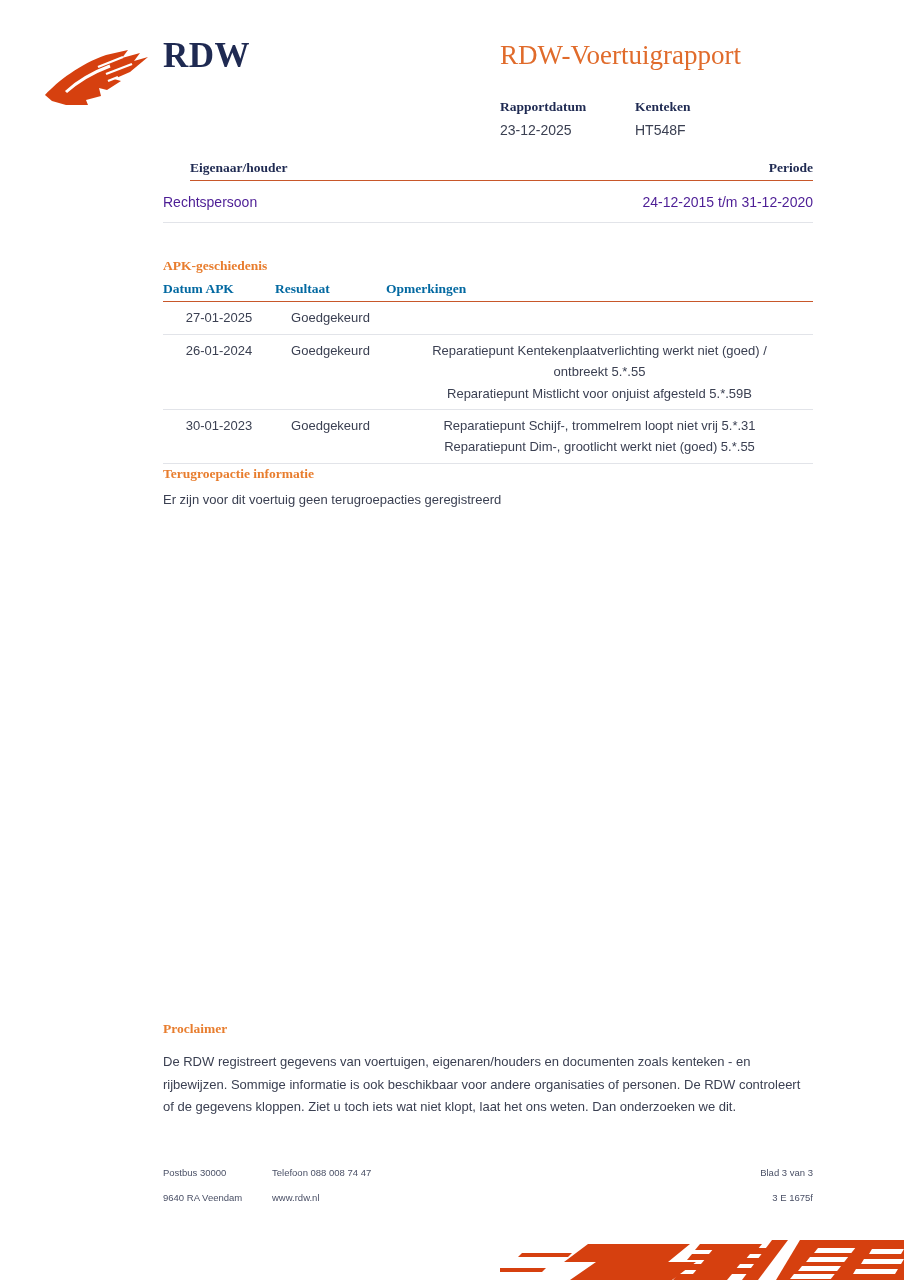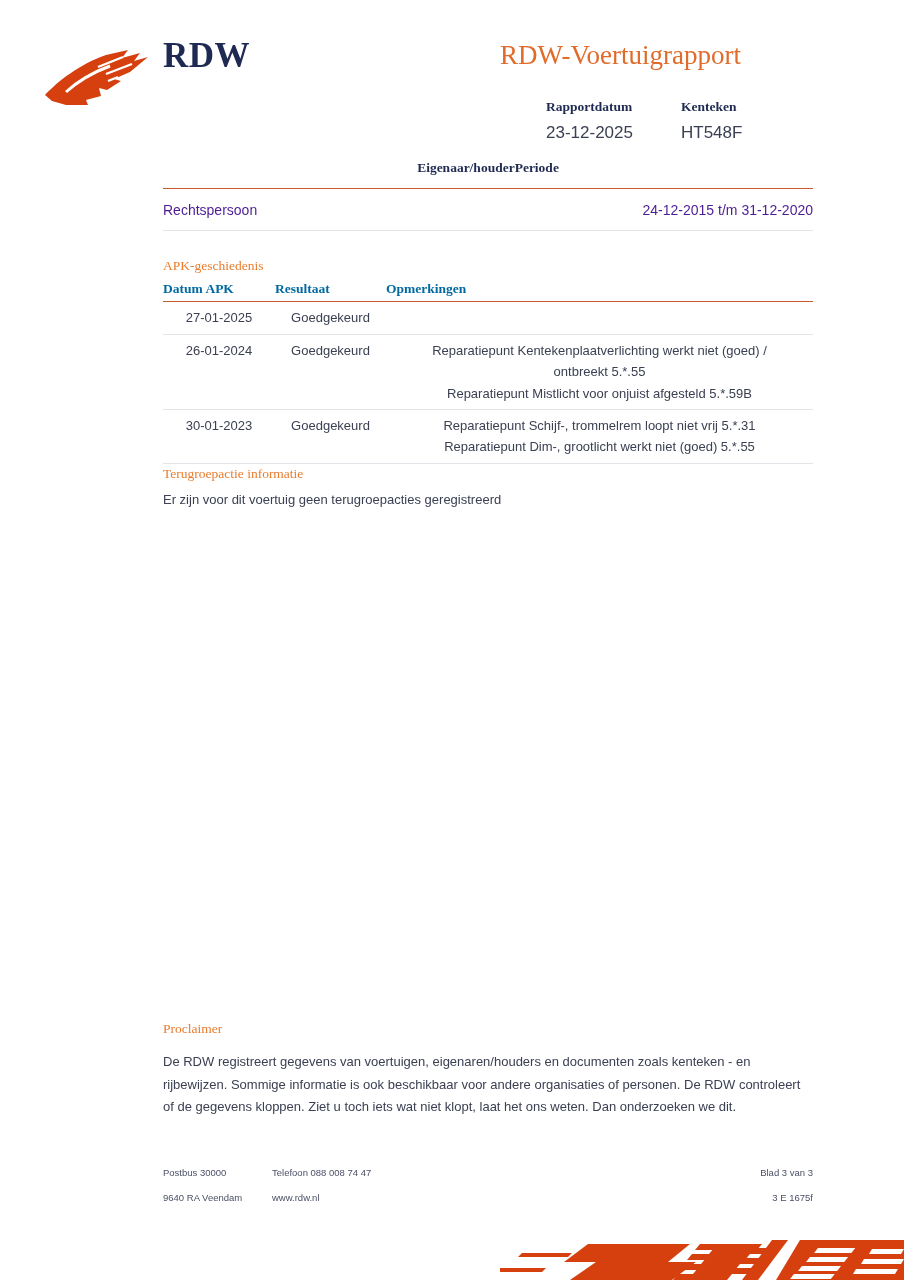--- a/index.html
+++ b/index.html
@@ -58,72 +58,72 @@
     font-size: 27px;
     color: #e06b2b;
     white-space: nowrap;
     line-height: 1.1;
   }
   .meta {
     position: absolute;
     left: 500px;
     top: 97px;
     width: 330px;
-    margin-left: 46px;
   }
   .meta-col {
     display: inline-block;
     vertical-align: top;
   }
   .meta-col.c1 { width: 135px; }
   .meta-label {
     font-family: "Liberation Serif", serif;
     font-weight: 700;
     font-size: 13.5px;
     color: #1f2a52;
     line-height: 1.45;
   }
   .meta-value {
-    font-size: 17px;
+    font-size: 14px;
     color: #3b4052;
     line-height: 1.5;
     margin-top: 3px;
   }
 
   
   .block {
     position: absolute;
     left: 163px;
     width: 650px;
   }
 
   .sec-head-row {
     display: flex;
-    justify-content: center;
+    justify-content: space-between;
     align-items: flex-end;
     font-family: "Liberation Serif", serif;
     font-weight: 700;
     font-size: 13.5px;
     color: #1f2a52;
-    padding-bottom: 12px;
+    padding-bottom: 4px;
     border-bottom: 1.6px solid #c8572a;
+    margin-left: 27px;
   }
   .sec-row {
     display: flex;
     justify-content: space-between;
     font-size: 14px;
     color: #4c1d95;
     padding: 13px 0 12px 0;
     border-bottom: 1px solid #e2e4e9;
   }
 
   
   .sub-head {
     font-family: "Liberation Serif", serif;
-    font-weight: 400;
+    font-weight: 700;
     font-size: 13.5px;
     color: #e87d2e;
     margin-bottom: 7px;
     line-height: 1.2;
   }
 
   
   table.apk {
     width: 650px;
     border-collapse: collapse;

